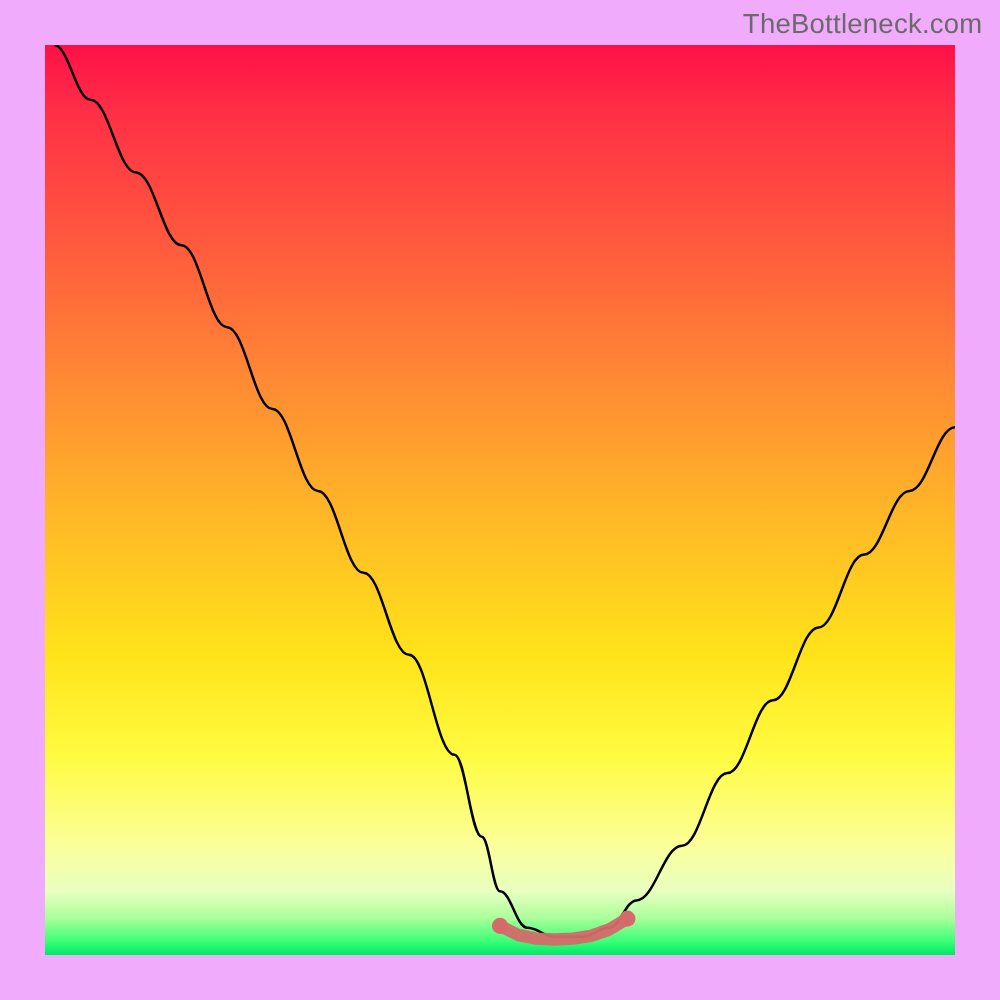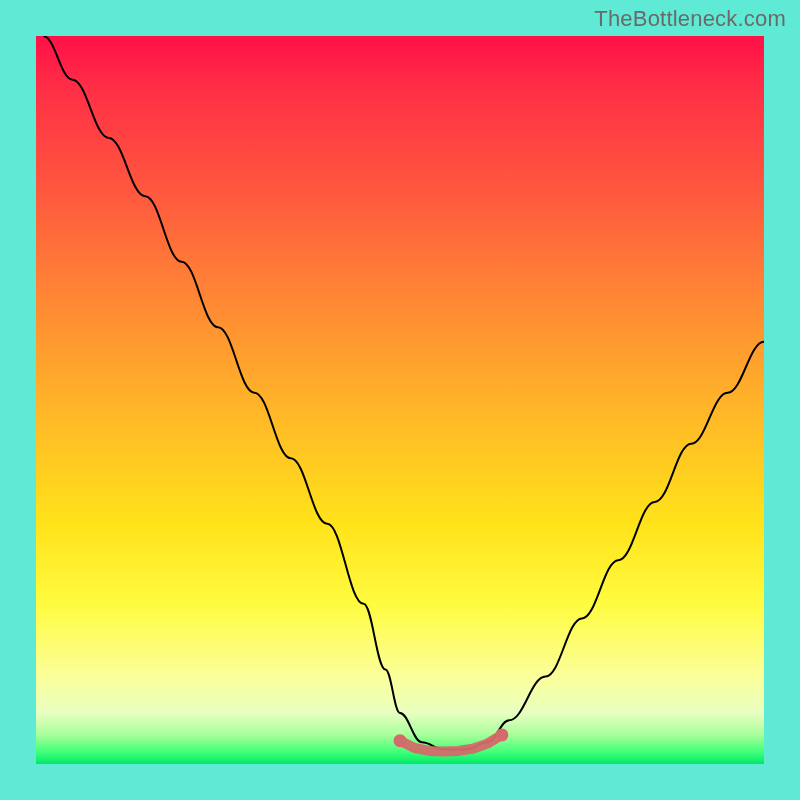--- a/index.html
+++ b/index.html
@@ -8,21 +8,21 @@
     width: 800px;
     height: 800px;
     overflow: hidden;
     background: #000;
     font-family: Arial, Helvetica, sans-serif;
   }
   .frame {
     position: relative;
     width: 800px;
     height: 800px;
-    background: #5eead4;
+    background: #f0abfc;
   }
   .watermark {
     position: absolute;
     top: 6px;
     right: 14px;
     color: #6a6a6a;
     font-size: 22px;
     font-weight: 500;
     letter-spacing: 0.2px;
     z-index: 10;

